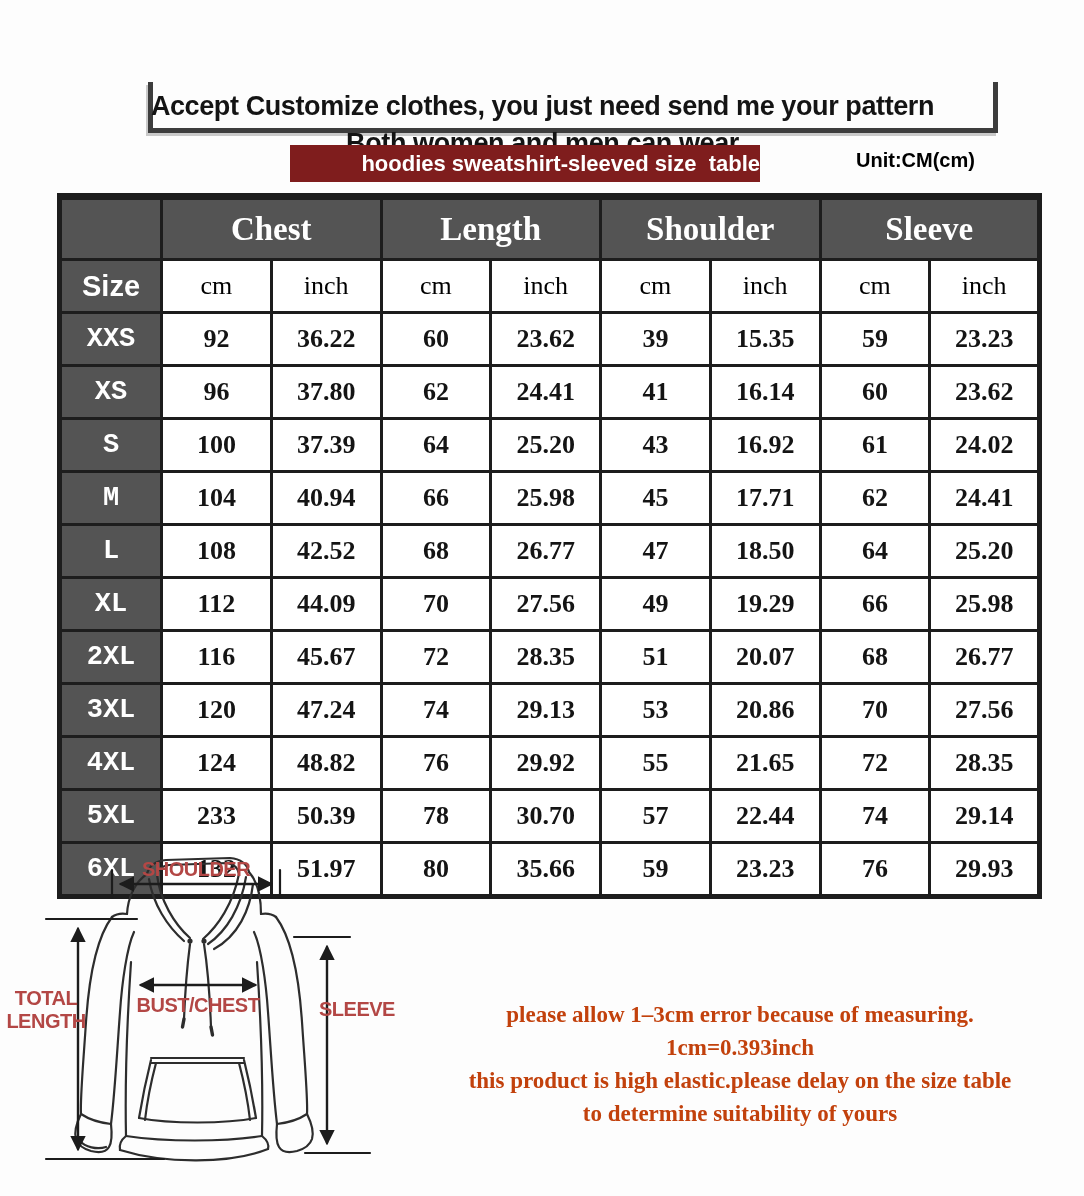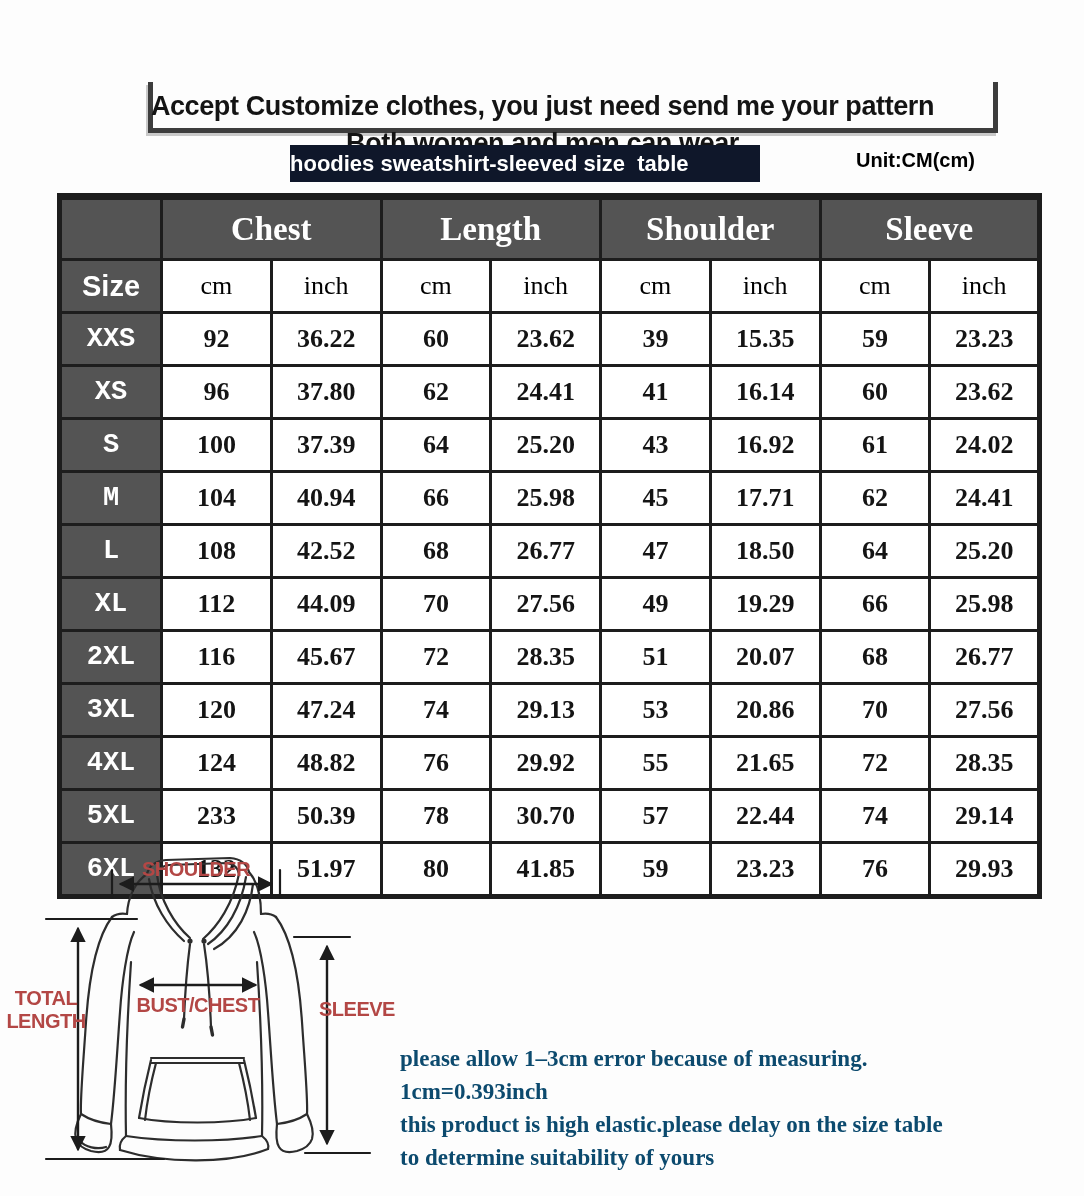--- a/index.html
+++ b/index.html
@@ -13,22 +13,22 @@
     border-left:5px solid #3d3d3d;border-right:5px solid #3d3d3d;border-bottom:5px solid #3d3d3d;
     box-shadow:-2px 3px 0 #c9c9c9;
   }
   .title{
     position:absolute;left:90px;top:52px;width:905px;text-align:center;
     font-weight:bold;font-size:27px;line-height:37px;color:#141414;letter-spacing:-0.4px;margin-top:36px;
   }
   
   .banner{
     position:absolute;left:290px;top:145px;width:470px;height:37px;
-    background:#0f172a;color:#ffffff;font-weight:bold;font-size:22px;line-height:37px;
-    text-align:left;white-space:pre;
+    background:#7f1d1d;color:#ffffff;font-weight:bold;font-size:22px;line-height:37px;
+    text-align:right;white-space:pre;
   }
   .unit{position:absolute;left:856px;top:149px;font-weight:bold;font-size:20px;color:#000000;}
   
   table.size-table{
     position:absolute;left:57px;top:193px;width:980px;height:658px;
     border-collapse:collapse;table-layout:fixed;
     border:5px solid #1d1d1d;border-top-width:7px;padding-left:20px;
   }
   .size-table th,.size-table td{border:3px solid #1d1d1d;text-align:center;vertical-align:middle;padding:0;}
   .size-table .group{
@@ -53,22 +53,22 @@
     font-family:"Liberation Serif",serif;font-weight:bold;font-size:26px;
   }
   
   svg.diagram{position:absolute;left:0;top:852px;}
   .sketch{fill:none;stroke:#2d2d2d;stroke-width:2.2;stroke-linecap:round;stroke-linejoin:round;}
   .measure{fill:none;stroke:#1c1c1c;stroke-width:2.4;stroke-linecap:round;}
   .tick{fill:none;stroke:#1c1c1c;stroke-width:2.2;stroke-linecap:round;}
   .dlabel{font-family:"Liberation Sans",sans-serif;font-weight:bold;font-size:20px;letter-spacing:-0.5px;}
   
   .notes{
-    position:absolute;left:400px;top:998px;width:680px;
-    font-family:"Liberation Serif",serif;font-weight:bold;font-size:23px;line-height:33px;color:#0c4a6e;margin-top:44px;
+    position:absolute;left:400px;top:998px;width:680px;text-align:center;
+    font-family:"Liberation Serif",serif;font-weight:bold;font-size:23px;line-height:33px;color:#c2410c;
   }
 </style>
 </head>
 <body>
 
 <div class="page">
 
   <div class="title-bracket"></div>
   <div class="title">
     <div>Accept Customize clothes, you just need send me your pattern</div>
@@ -212,21 +212,21 @@
           <td>57</td>
           <td>22.44</td>
           <td>74</td>
           <td>29.14</td>
         </tr>
         <tr>
           <th>6XL</th>
           <td>132</td>
           <td>51.97</td>
           <td>80</td>
-          <td>41.85</td>
+          <td>35.66</td>
           <td>59</td>
           <td>23.23</td>
           <td>76</td>
           <td>29.93</td>
         </tr>
       </tbody>
   </table>
 
   <svg class="diagram" width="400" height="344" viewBox="0 0 400 344">
     <defs>

